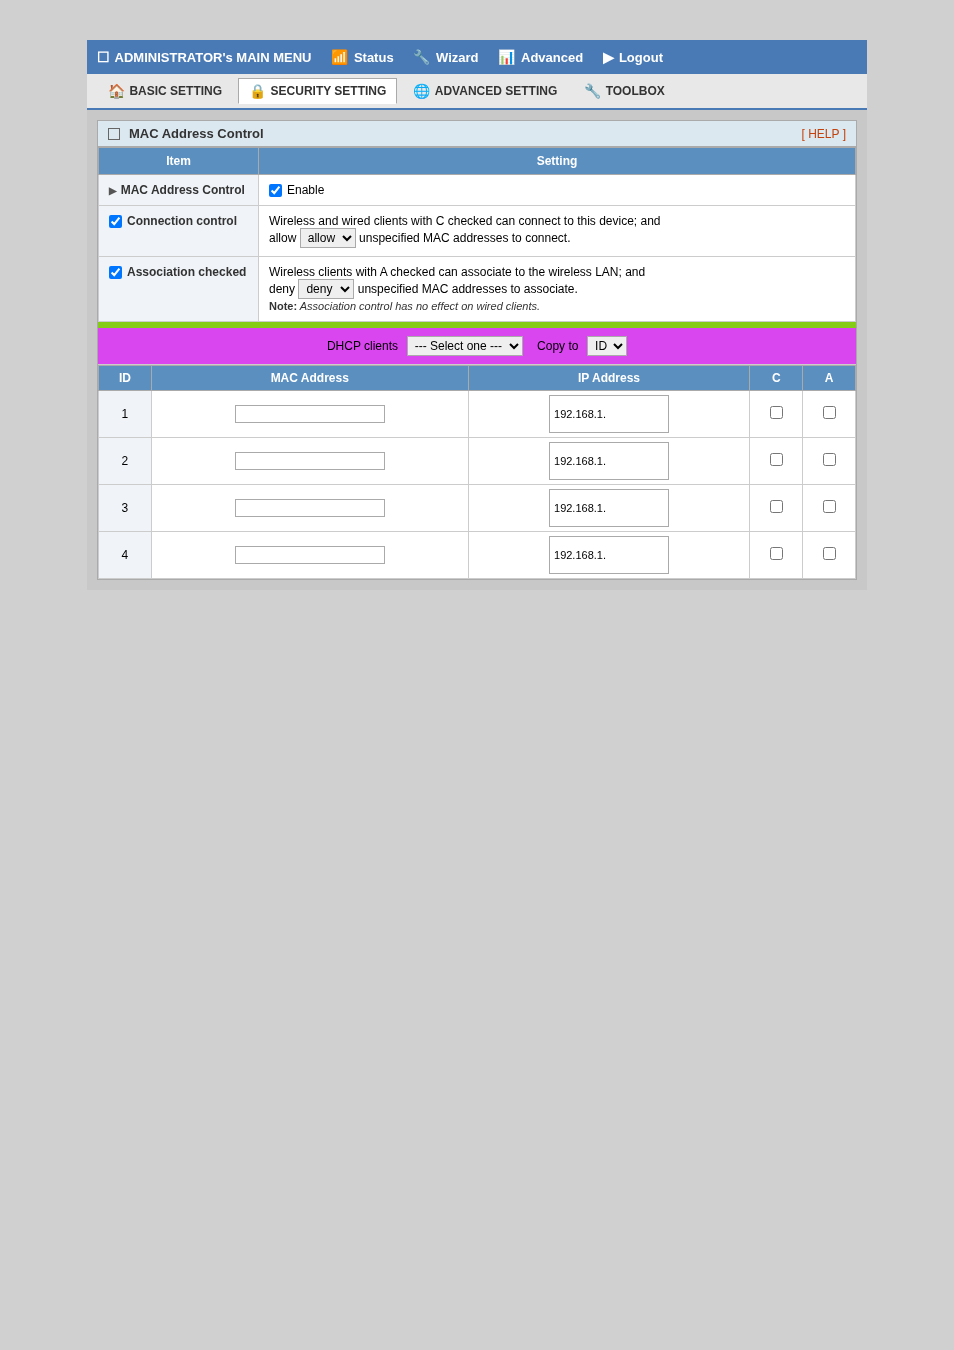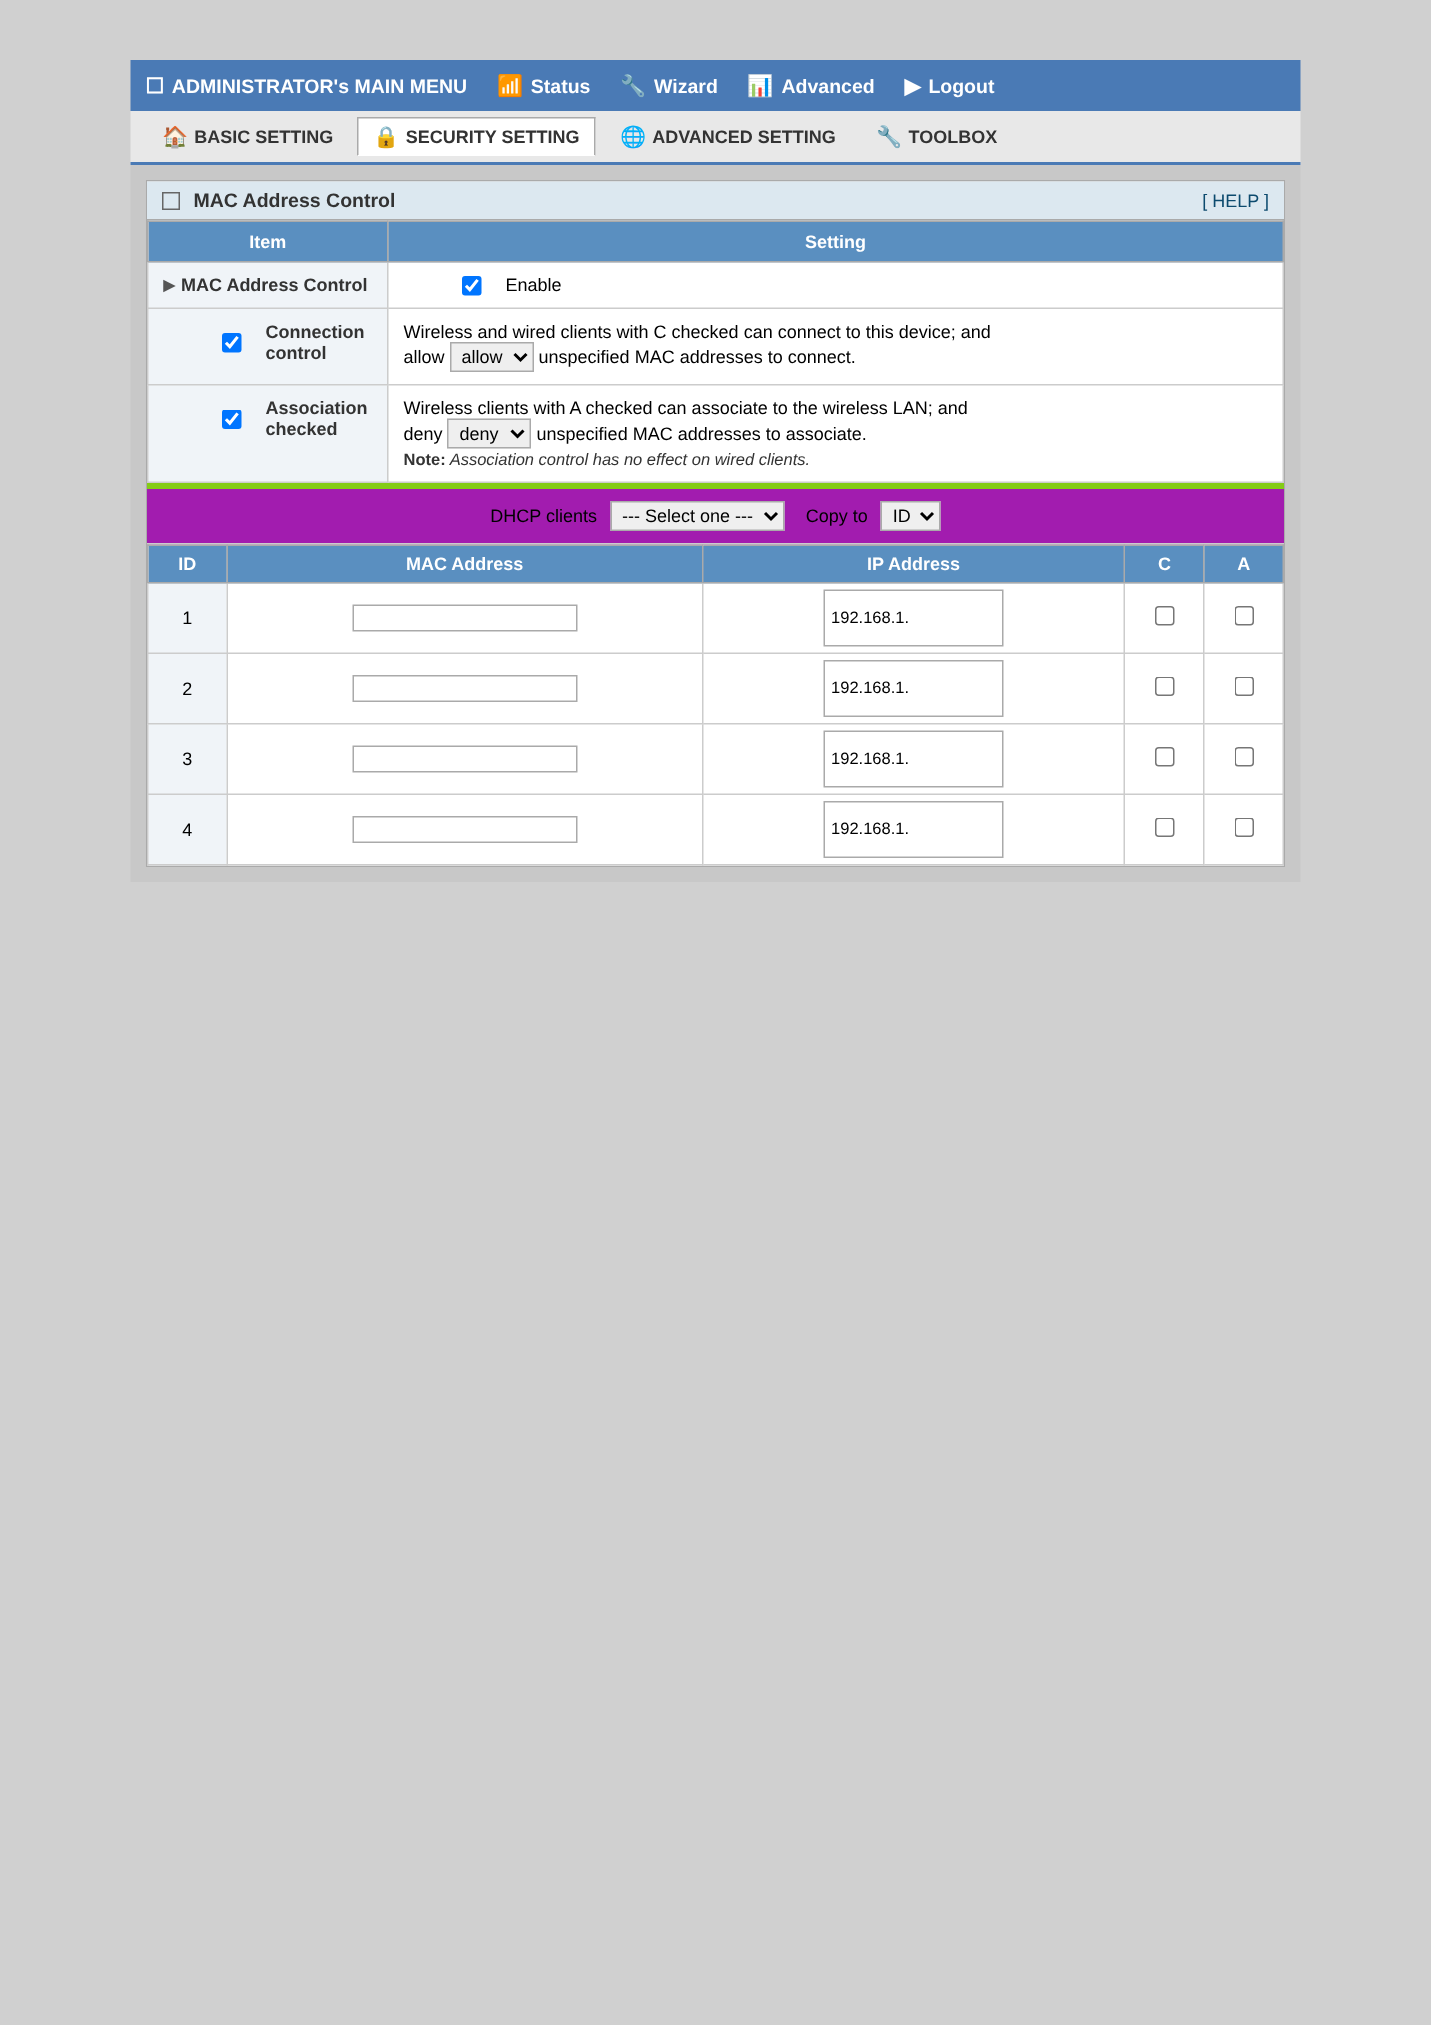--- a/index.html
+++ b/index.html
@@ -115,21 +115,21 @@
       gap: 5px;
     }
     .panel-title-icon {
       width: 12px;
       height: 12px;
       border: 1px solid #666;
       display: inline-block;
       margin-right: 4px;
     }
     .help-link {
-      color: #0c4a6e;
+      color: #c2410c;
       font-size: 12px;
       text-decoration: none;
       cursor: pointer;
     }
 
     
     .settings-table {
       width: 100%;
       border-collapse: collapse;
     }
@@ -165,39 +165,38 @@
       font-size: 12px;
       font-weight: bold;
       color: #333;
     }
     .arrow-item .arrow { color: #555; font-size: 10px; }
 
     
     .check-label {
       display: flex;
       align-items: center;
-      gap: 16px;
-      font-size: 12px;
-      margin-left: 39px;
+      gap: 5px;
+      font-size: 12px;
     }
     .check-label input[type=checkbox] { cursor: pointer; }
 
     
     select.inline-select {
       font-size: 12px;
       padding: 1px 3px;
       border: 1px solid #aaa;
     }
 
     
     .dhcp-row {
-      background: #a21caf;
+      background: #d946ef;
       text-align: center;
       padding: 8px;
-      border-top: 4px solid #84cc16;
+      border-top: 6px solid #84cc16;
       border-bottom: 1px solid #ccc;
     }
     .dhcp-row span { font-size: 12px; margin-right: 5px; }
 
     
     .mac-table {
       width: 100%;
       border-collapse: collapse;
     }
     .mac-table th {

